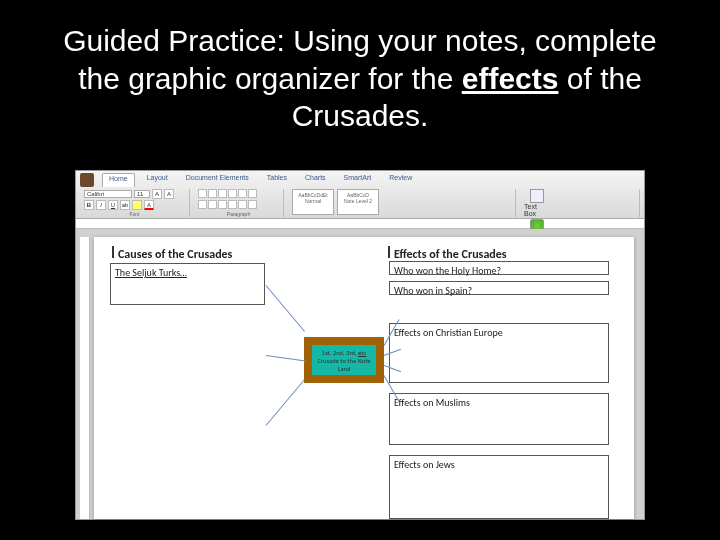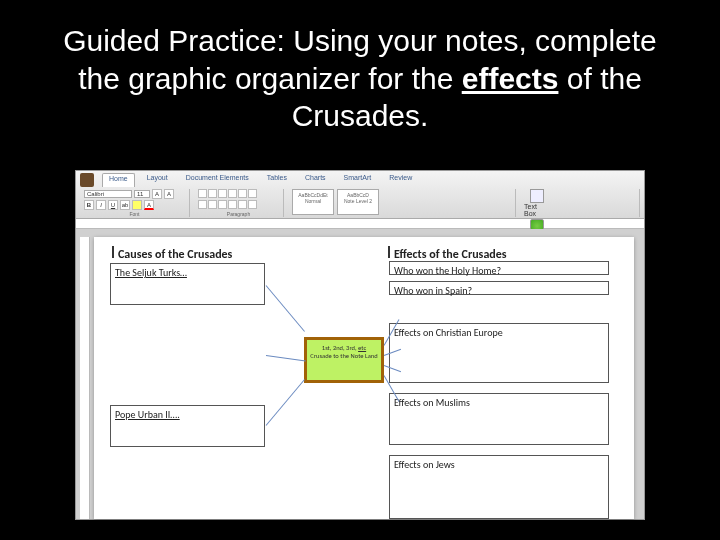--- a/index.html
+++ b/index.html
@@ -130,22 +130,22 @@
     font-size: 10px;
     color: #222;
   }
   .box.left { left: 16px; width: 155px; }
   .box.right { left: 295px; width: 220px; }
   .box .lbl { text-decoration: underline; }
   .center-box {
     position: absolute;
     left: 210px; top: 100px;
     width: 80px; height: 46px;
-    border: 3px solid #a16207;
-    background: #bef264;
+    border: 8px solid #a16207;
+    background: #14b8a6;
     font-size: 6.5px;
     text-align: center;
     padding: 4px 3px;
     color: #333;
   }
   .center-box .etc { text-decoration: underline; }
   
   .line {
     position: absolute;
     background: #6a8ac0;
@@ -242,21 +242,20 @@
     </div>
   </div>
   <div class="ruler"></div>
   <div class="doc-area">
     <div class="vruler"></div>
     <div class="page">
       <div class="col-header left">Causes of the Crusades</div>
       <div class="col-header right">Effects of the Crusades</div>
 
       <div class="box left" style="top:26px;height:42px"><span class="lbl">The Seljuk Turks…</span></div>
-      <div class="box left" style="top:168px;height:42px"><span class="lbl">Pope Urban II….</span></div>
 
       <div class="center-box">
         <span>1st, 2nd, 3rd, </span><span class="etc">etc</span><br>
         <span>Crusade to the Note Land</span>
       </div>
 
       <div class="box right" style="top:24px;height:14px"><span>Who won the Holy Home?</span></div>
       <div class="box right" style="top:44px;height:14px"><span>Who won in Spain?</span></div>
       <div class="box right" style="top:86px;height:60px"><span>Effects on Christian Europe</span></div>
       <div class="box right" style="top:156px;height:52px"><span>Effects on Muslims</span></div>

